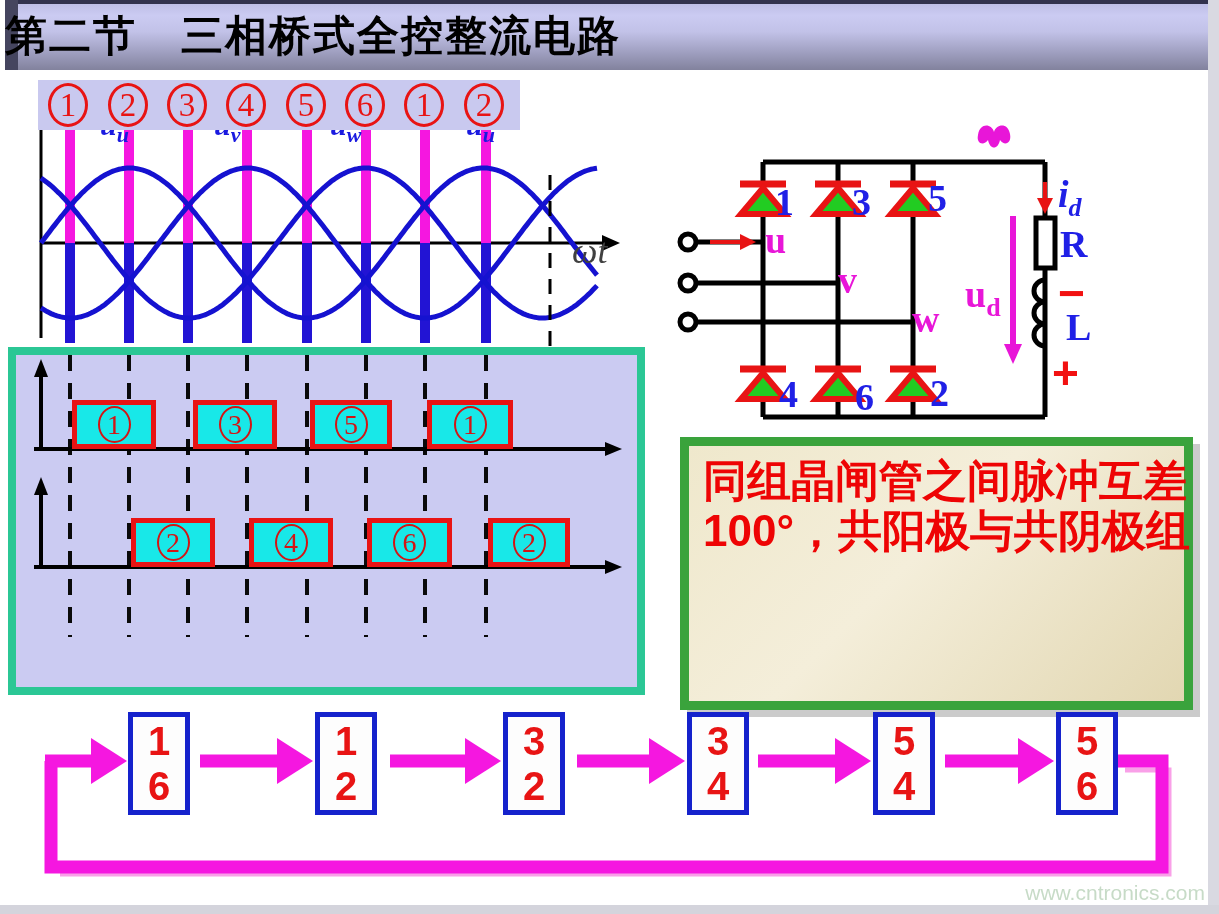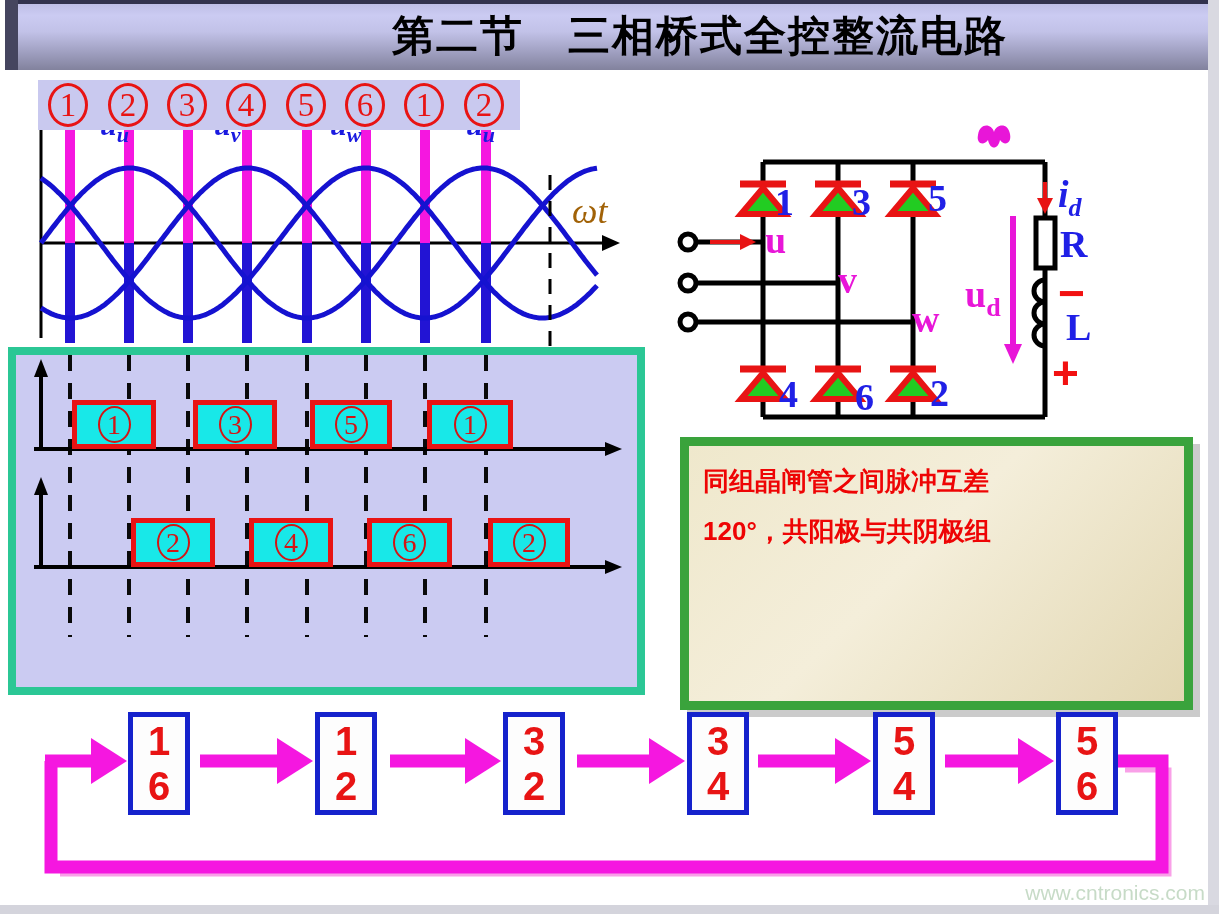--- a/index.html
+++ b/index.html
@@ -4,52 +4,52 @@
 <style>
   html,body{margin:0;padding:0;background:#fff;}
   #slide{position:relative;width:1219px;height:914px;background:#ffffff;overflow:hidden;
          font-family:"Liberation Sans",sans-serif;}
   .abs{position:absolute;}
   
   #titlebar{left:5px;top:0;width:1203px;height:70px;
     background:linear-gradient(#b9b9e2 0%,#cbcbf2 22%,#c2c2e8 45%,#9f9fc0 75%,#82829d 100%);}
   #title-darkcorner{left:5px;top:0;width:13px;height:70px;background:#45455f;}
   #title-topline{left:5px;top:0;width:1203px;height:4px;background:#32324d;}
-  #page-title{left:5px;top:8px;width:1003px;text-align:right;color:#000;
+  #page-title{left:5px;top:8px;width:1003px;text-align:left;color:#000;
     font-size:42px;font-weight:bold;letter-spacing:2px;}
   
   #edge-right{left:1208px;top:0;width:11px;height:914px;background:#d9d9e1;}
   #edge-bottom{left:0;top:905px;width:1219px;height:9px;background:#d4d4dc;}
   
   #seq-strip{left:38px;top:80px;width:482px;height:50px;background:#c9c9ef;z-index:3;}
   .circnum{position:absolute;top:3px;width:40px;height:44px;border:3px solid #e81414;
     border-radius:50%;color:#e81414;display:flex;align-items:center;justify-content:center;
     font:33px "Liberation Serif",serif;box-sizing:border-box;}
   
   .wavelabel{z-index:2;color:#1a1ae0;font:bold italic 30px "Liberation Serif",serif;}
   .wavelabel sub{font-size:22px;}
-  #wt-label{z-index:2;color:#a16207;font:italic 36px "Liberation Serif",serif;}
+  #wt-label{z-index:2;color:#404040;font:italic 36px "Liberation Serif",serif;margin-top:40px;}
   
   #pulse-panel{left:8px;top:347px;width:637px;height:348px;background:#cbcbf2;
     border:8px solid #2bc795;box-sizing:border-box;}
   .pulsebox{position:absolute;height:49px;background:#18e8e8;border:5px solid #e81414;
     box-sizing:border-box;display:flex;align-items:center;justify-content:center;z-index:2;}
   .pulsebox .circnum2{width:33px;height:37px;border:2px solid #d41414;border-radius:50%;
     color:#d41414;display:flex;align-items:center;justify-content:center;
     font:28px "Liberation Serif",serif;box-sizing:border-box;}
   
   .bluelbl{color:#2020e6;font:bold 38px "Liberation Serif",serif;}
   .maglbl{color:#e816d8;font:bold 38px "Liberation Serif",serif;}
   .bluelbl sub,.maglbl sub{font-size:26px;}
   .redsign{color:#f21111;font:bold 46px "Liberation Sans",sans-serif;line-height:30px;}
   
   #info-box{left:680px;top:437px;width:513px;height:273px;box-sizing:border-box;
     border:9px solid #3aa33c;background:linear-gradient(135deg,#efe8cc 0%,#f4eeda 45%,#e2d7b2 100%);
     box-shadow:7px 7px 0 rgba(140,140,140,.45);padding:10px 14px;}
-  #info-box .line{display:block;color:#ee0404;font-weight:bold;font-size:26px;
+  #info-box .line{display:block;color:#ee0404;font-weight:bold;font-size:44px;
     line-height:50px;white-space:nowrap;letter-spacing:0px;font-family:"Liberation Sans",sans-serif;}
   
   .flowbox{position:absolute;width:62px;height:103px;background:#fdfdfd;border:5px solid #1522cc;
     box-sizing:border-box;display:flex;flex-direction:column;align-items:center;
     justify-content:center;z-index:2;}
   .flowbox span{color:#e81414;font:bold 40px "Liberation Sans",sans-serif;line-height:45px;}
   
   #watermark{left:1020px;top:881px;width:185px;text-align:right;color:#c7dbc7;
     font-size:21px;font-family:"Liberation Sans",sans-serif;}
 </style>
@@ -212,21 +212,21 @@
   <span class="abs maglbl" style="left:912px;top:297px">w</span>
   <span class="abs bluelbl" style="left:1058px;top:172px;font-style:italic"><span>i</span><sub>d</sub></span>
   <span class="abs bluelbl" style="left:1060px;top:222px">R</span>
   <span class="abs redsign" style="left:1058px;top:278px">−</span>
   <span class="abs bluelbl" style="left:1066px;top:305px">L</span>
   <span class="abs redsign" style="left:1052px;top:358px">+</span>
   <span class="abs maglbl" style="left:965px;top:272px"><span>u</span><sub>d</sub></span>
 
   <div class="abs" id="info-box">
     <span class="line">同组晶闸管之间脉冲互差</span>
-    <span class="line">120°，共阳极与共阴极组</span>
+    <span class="line">100°，共阳极与共阴极组</span>
   </div>
 
   <svg class="abs" id="flow-svg" style="left:0;top:700px;z-index:1" width="1219" height="214" viewBox="0 0 1219 214">
     <path d="M1125 70 L1169 70 L1169 174 L60 174" stroke="#f9a0e8" stroke-width="5" fill="none"></path>
     <path d="M1118 61 L1162 61 L1162 167 L51 167 L51 61" stroke="#f517e0" stroke-width="13" fill="none" stroke-linejoin="miter"></path>
     <g id="flow-arrows" fill="#f517e0" stroke="#f517e0">
         <line x1="45" y1="61" x2="95" y2="61" stroke-width="13"></line>
         <polygon points="127,61 91,38 91,84" stroke="none"></polygon>
         <line x1="200" y1="61" x2="281" y2="61" stroke-width="13"></line>
         <polygon points="313,61 277,38 277,84" stroke="none"></polygon>

